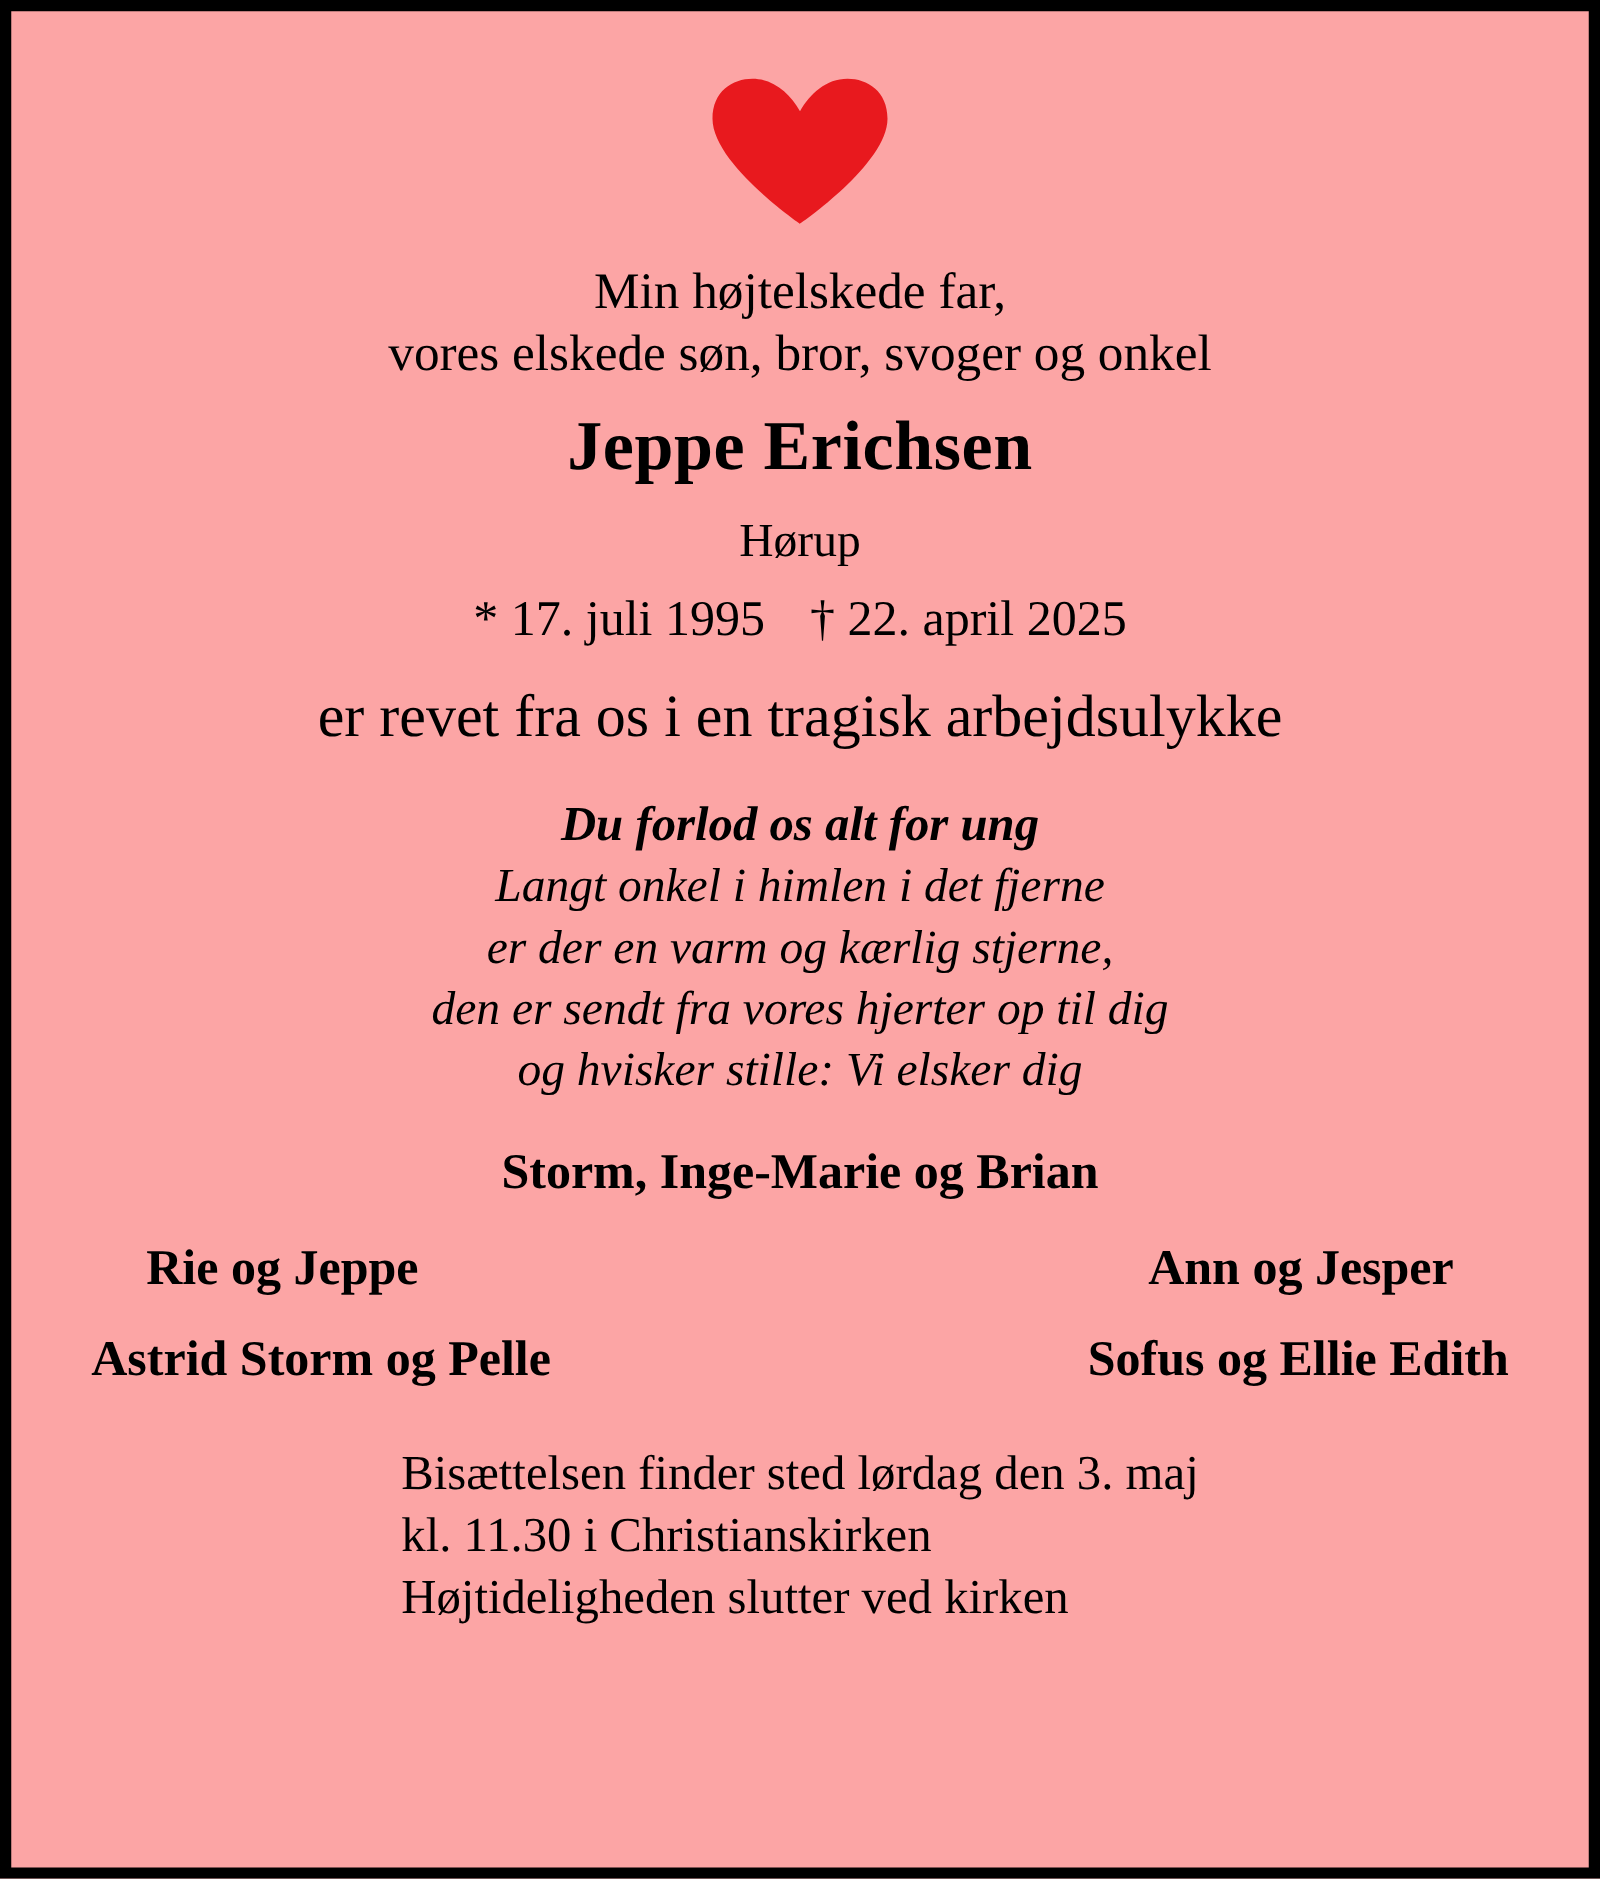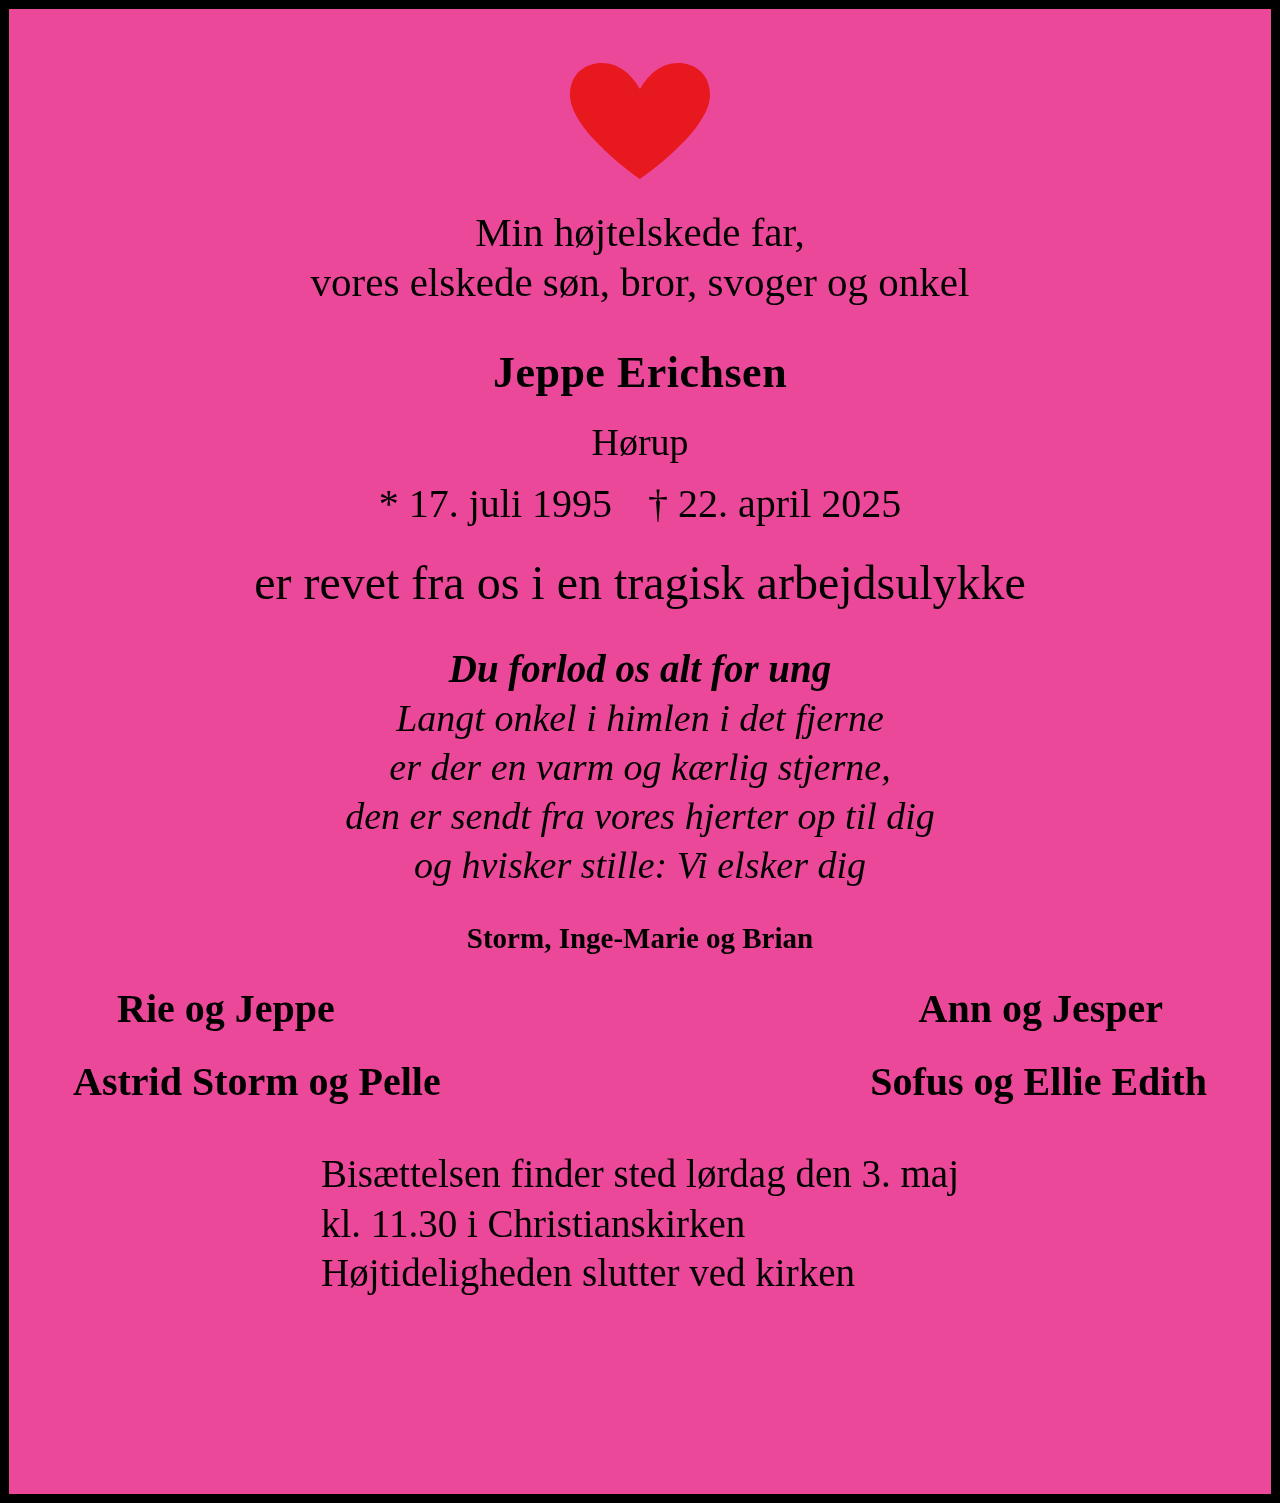--- a/index.html
+++ b/index.html
@@ -12,44 +12,43 @@
     height: 1503px;
     font-family: "Liberation Serif", "DejaVu Serif", serif;
     color: #000000;
     overflow: hidden;
   }
   .notice {
     box-sizing: border-box;
     width: 1280px;
     height: 1503px;
     border: 9px solid #000000;
-    background: #ec4899;
+    background: #fca5a5;
     padding: 34px 60px 30px 60px;
     display: flex;
     flex-direction: column;
     align-items: center;
   }
   .heart-wrap {
     margin-top: 18px;
     margin-bottom: 26px;
     line-height: 0;
   }
   .relation {
     font-size: 41px;
     line-height: 1.22;
     text-align: center;
     margin-bottom: 18px;
   }
   .relation div { white-space: nowrap; }
   .name {
-    font-size: 44px;
+    font-size: 56px;
     font-weight: bold;
     letter-spacing: 0.5px;
     text-align: center;
-    margin-top: 22px;
     margin-bottom: 22px;
   }
   .place {
     font-size: 38px;
     text-align: center;
     margin-bottom: 16px;
   }
   .dates {
     font-size: 40px;
     text-align: center;
@@ -67,21 +66,21 @@
     font-style: italic;
     font-size: 38px;
     line-height: 1.29;
     margin-bottom: 32px;
   }
   .poem .poem-title {
     font-weight: bold;
     font-size: 39px;
   }
   .survivors-main {
-    font-size: 29px;
+    font-size: 40px;
     font-weight: bold;
     text-align: center;
     margin-bottom: 30px;
   }
   .survivor-row {
     width: 100%;
     display: flex;
     justify-content: space-between;
     align-items: baseline;
     font-size: 40px;

